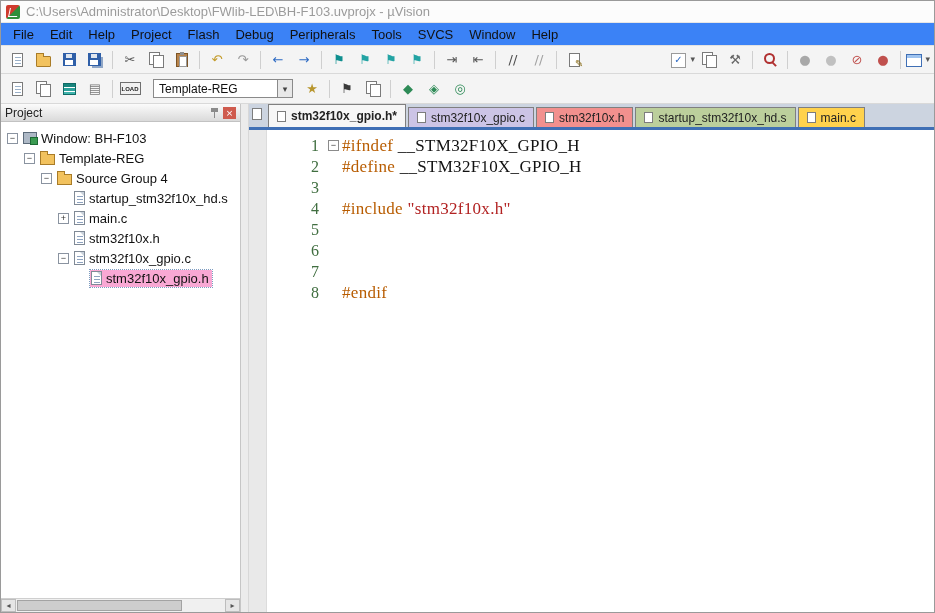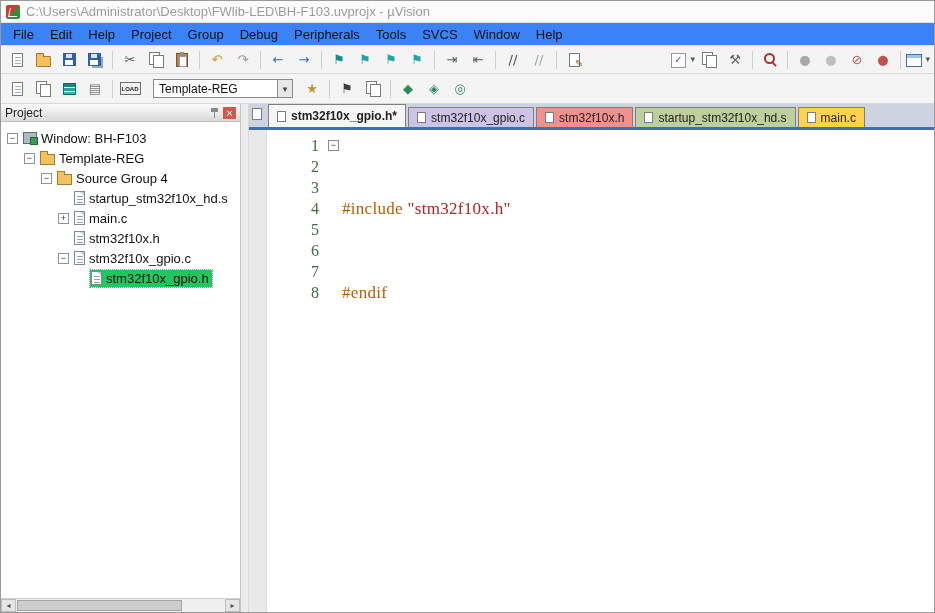--- a/index.html
+++ b/index.html
@@ -158,21 +158,21 @@
   <div class="titlebar">
     <span class="uv-logo"></span>
     <span class="title-text">C:\Users\Administrator\Desktop\FWlib-LED\BH-F103.uvprojx - µVision</span>
   </div>
 
   <div class="menubar" id="menubar">
       <div class="menu-item">File</div>
       <div class="menu-item">Edit</div>
       <div class="menu-item">Help</div>
       <div class="menu-item">Project</div>
-      <div class="menu-item">Group</div>
+      <div class="menu-item">Flash</div>
       <div class="menu-item">Debug</div>
       <div class="menu-item">Peripherals</div>
       <div class="menu-item">Tools</div>
       <div class="menu-item">SVCS</div>
       <div class="menu-item">Window</div>
       <div class="menu-item">Help</div>
     </div>
 
   <div class="toolbar" id="tb1">
       <span class="tbtn">
@@ -372,21 +372,21 @@
           </div>
           <div class="tree-row" style="padding-left: 57px;">
             <span class="exp">−</span>
             <span class="nodewrap">
               <span class="t-file"></span>
               <span class="tree-label">stm32f10x_gpio.c</span>
             </span>
           </div>
           <div class="tree-row" style="padding-left: 74px;">
             <span class="exp-sp"></span>
-            <span class="nodewrap sel" style="background: #22c55e;">
+            <span class="nodewrap sel" style="background: #f9a8d4;">
               <span class="t-file"></span>
               <span class="tree-label">stm32f10x_gpio.h</span>
             </span>
           </div>
         </div>
       <div class="hscroll">
         <span class="hs-btn">◂</span>
         <span class="hs-track">
           <span class="hs-thumb"></span>
         </span>
@@ -421,24 +421,26 @@
           </div>
         </div>
       <div class="editor-body">
         <div class="bp-margin"></div>
         <div class="code" id="code">
             <div class="code-line">
               <span class="ln" style="color: rgb(64, 110, 64);">1</span>
               <span class="fold">
                 <span class="fold-box">−</span>
               </span>
+              <span class="src"><span style="color: rgb(184, 92, 0);">#ifndef</span><span style="color: rgb(17, 17, 17);"> __STM32F10X_GPIO_H</span></span>
             </div>
             <div class="code-line">
               <span class="ln" style="color: rgb(64, 110, 64);">2</span>
               <span class="fold"></span>
+              <span class="src"><span style="color: rgb(184, 92, 0);">#define</span><span style="color: rgb(17, 17, 17);"> __STM32F10X_GPIO_H</span></span>
             </div>
             <div class="code-line">
               <span class="ln" style="color: rgb(64, 110, 64);">3</span>
               <span class="fold"></span>
               <span class="src"></span>
             </div>
             <div class="code-line">
               <span class="ln" style="color: rgb(64, 110, 64);">4</span>
               <span class="fold"></span>
               <span class="src"><span style="color: rgb(184, 92, 0);">#include</span><span style="color: rgb(178, 34, 34);"> "stm32f10x.h"</span></span>

